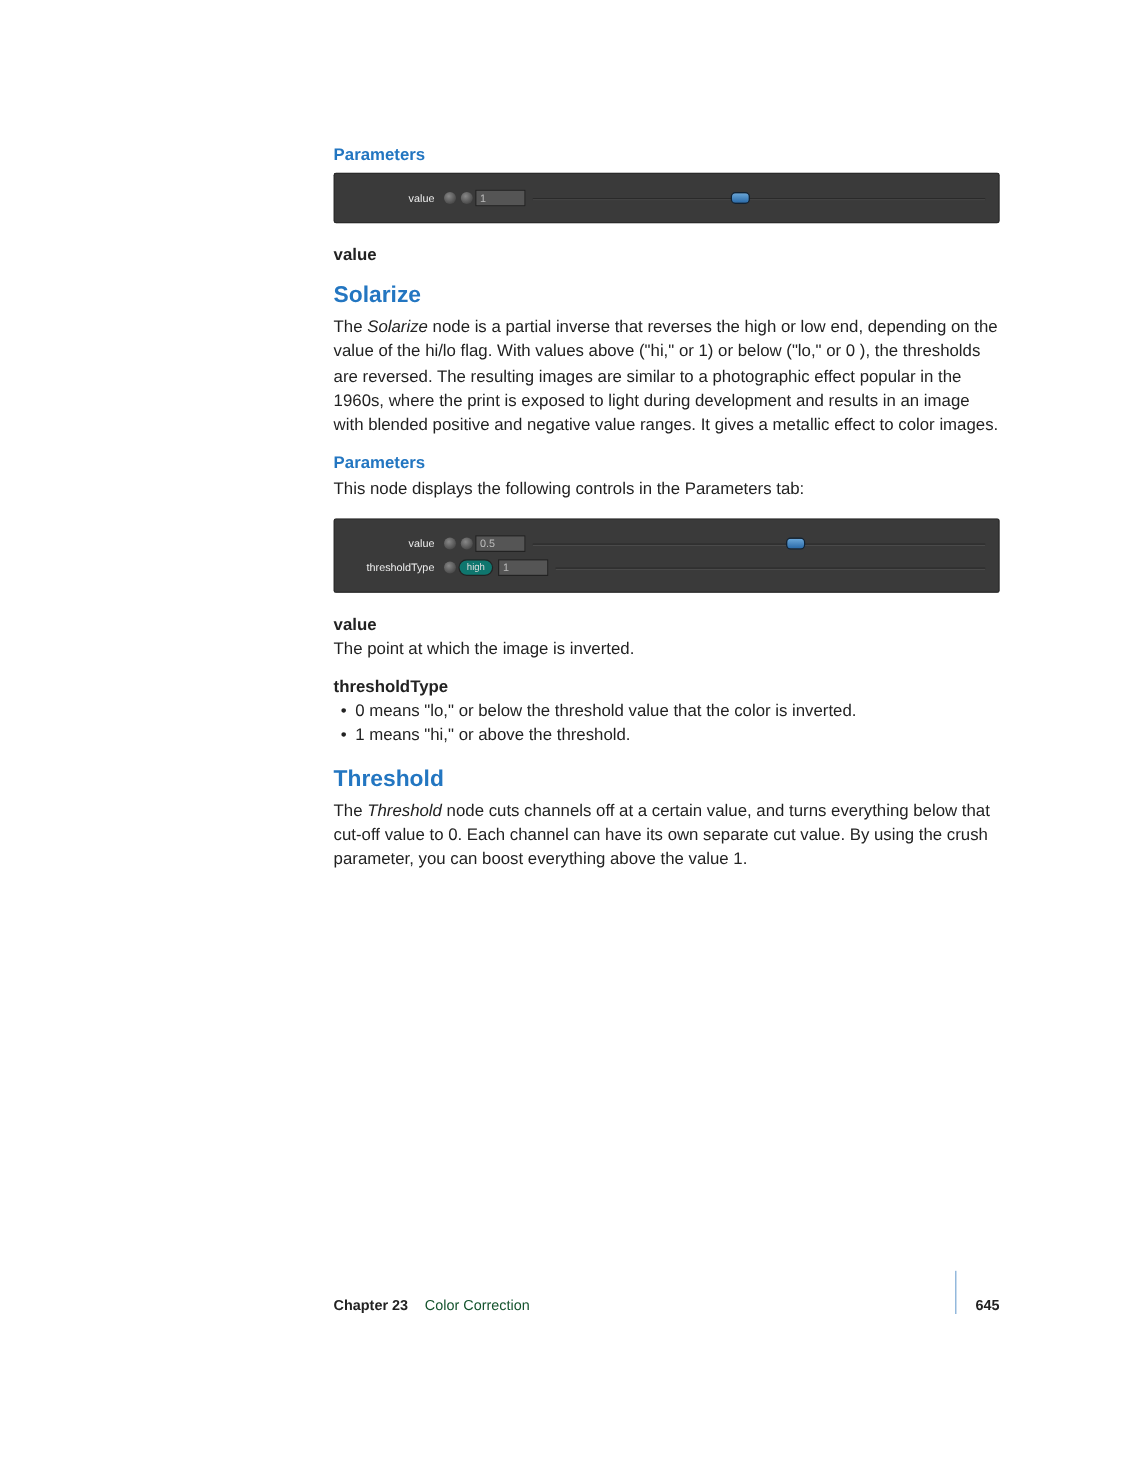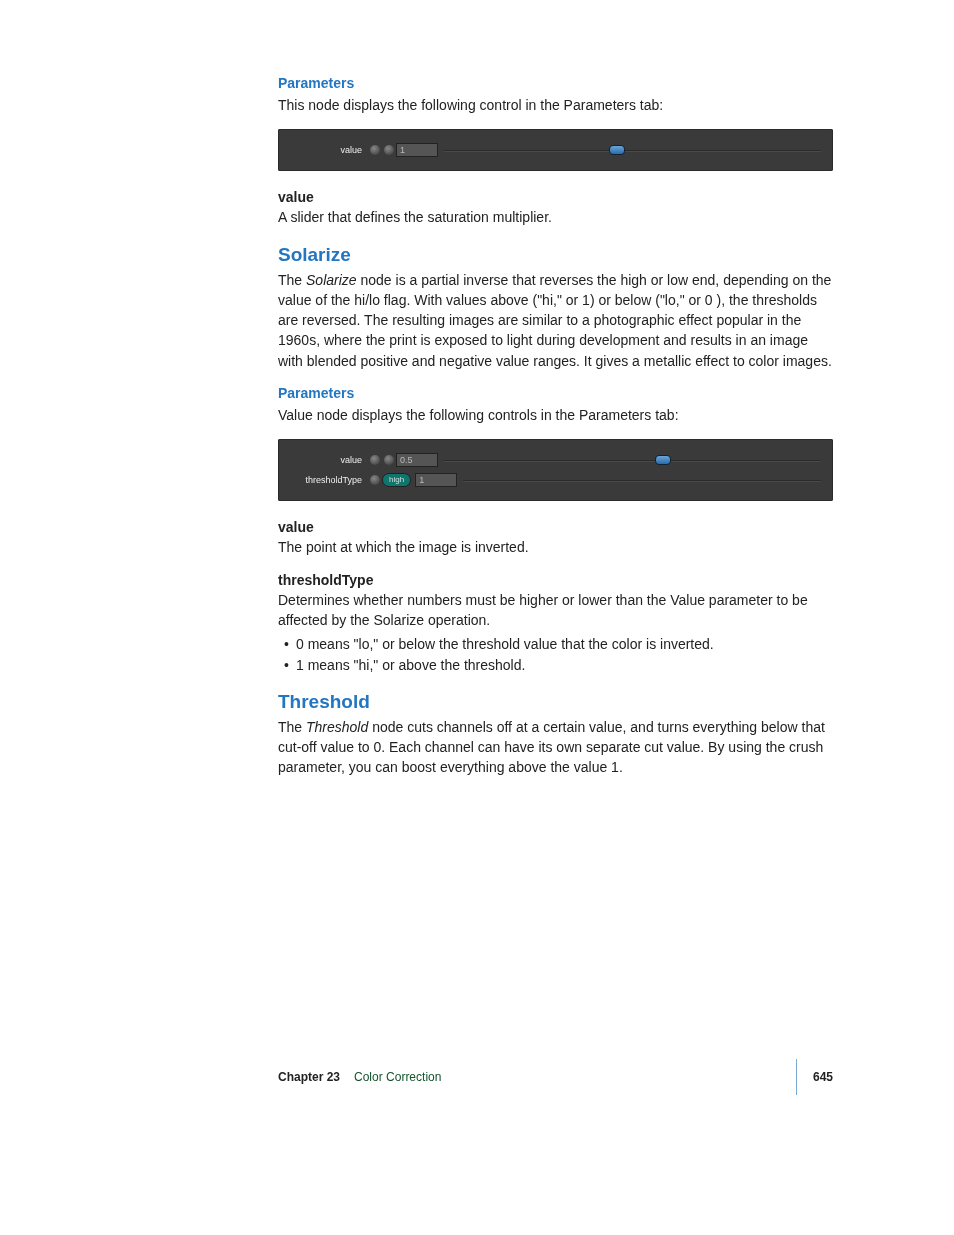--- a/index.html
+++ b/index.html
@@ -1,16 +1,16 @@
 <!DOCTYPE html>
 <html><head>
 <meta charset="utf-8">
 <style>
   html,body{margin:0;padding:0;background:#fff;font-family:"Myriad Pro","Segoe UI",Arial,sans-serif;color:#222}
-  .page{width:954px;height:1235px;position:relative;box-sizing:border-box;padding:75px 120px 0 278px}
+  .page{width:954px;height:1235px;position:relative;box-sizing:border-box;padding:120px 120px 0 278px}
   .content{width:555px}
   .h-blue{color:#2376c1;font-weight:700;font-size:14px;margin:0 0 4px}
   .h-blue.big{font-size:19px;margin:16px 0 4px}
   p{margin:0 0 14px;font-size:14px;line-height:1.45;color:#222}
   .bold{font-weight:700;font-size:14px;margin:10px 0 2px}
   .italic{font-style:italic}
   ul{margin:0 0 14px 6px;padding:0;list-style:none}
   li{font-size:14px;line-height:1.45;padding-left:12px;position:relative}
   li::before{content:"•";position:absolute;left:0}
   
@@ -19,58 +19,56 @@
   .lbl{width:72px;text-align:right;padding-right:6px;color:#eee;font-size:9px}
   .knob{width:10px;height:10px;border-radius:50%;background:radial-gradient(circle at 40% 35%,#888,#333);margin:0 2px;flex:none}
   .valbox{width:34px;height:12px;background:#555;border:1px solid #222;color:#bbb;font-size:9px;line-height:12px;padding:0 3px;margin-right:6px}
   .slider{flex:1;height:12px;position:relative}
   .slider::before{content:"";position:absolute;left:0;right:0;top:50%;height:1px;background:#2a2a2a;border-bottom:1px solid #4a4a4a}
   .thumb{position:absolute;top:50%;width:14px;height:8px;background:linear-gradient(#6aa7d9,#2a6aa8);border:1px solid #123;border-radius:4px;transform:translate(-50%,-50%)}
   .thumb.mid{left:46%}
   .thumb.right{left:58%}
   .tag{display:inline-block;height:12px;line-height:12px;padding:0 6px;background:#0f766e;border:1px solid #222;border-radius:7px;font-size:8px;margin-right:4px}
   
-  .footer{position:absolute;left:278px;bottom:140px;width:555px;display:flex;align-items:center;font-size:12px}
+  .footer{position:absolute;left:278px;bottom:140px;width:555px;display:flex;align-items:flex-end;font-size:12px}
   .footer .chap{font-weight:700}
   .footer .title{color:#14532d;margin-left:14px}
   .footer .sep{border-left:1px solid #7aa9d4;height:36px;margin:0 16px}
   .footer .num{font-weight:700}
   .footer .fill{flex:1}
 </style>
 </head>
 <body>
 
 <div class="page">
   <div class="content">
 
     <div class="h-blue">Parameters</div>
-    <p>This node displays the following control in the Parameters tab:</p>
 
     <div class="panel">
       <div class="row">
         <span class="lbl">value</span>
         <span class="knob"></span>
         <span class="knob"></span>
         <span class="valbox">1</span>
         <div class="slider">
             <div class="thumb mid"></div>
           </div>
       </div>
     </div>
 
     <div class="bold">value</div>
-    <p>A slider that defines the saturation multiplier.</p>
 
     <div class="h-blue big">Solarize</div>
     <p>
       <span>The </span><span class="italic">Solarize</span><span> node is a partial inverse that reverses the high or low end, depending on the value of the hi/lo flag. With values above ("hi," or 1) or below ("lo," or 0 ), the thresholds are reversed. The resulting images are similar to a photographic effect popular in the 1960s, where the print is exposed to light during development and results in an image with blended positive and negative value ranges. It gives a metallic effect to color images.</span>
     </p>
 
     <div class="h-blue">Parameters</div>
-    <p>Value node displays the following controls in the Parameters tab:</p>
+    <p>This node displays the following controls in the Parameters tab:</p>
 
     <div class="panel">
       <div class="row">
         <span class="lbl">value</span>
         <span class="knob"></span>
         <span class="knob"></span>
         <span class="valbox">0.5</span>
         <div class="slider">
             <div class="thumb right"></div>
           </div>
@@ -81,21 +79,20 @@
         <span class="tag">high</span>
         <span class="valbox">1</span>
         <div class="slider"></div>
       </div>
     </div>
 
     <div class="bold">value</div>
     <p>The point at which the image is inverted.</p>
 
     <div class="bold">thresholdType</div>
-    <p style="margin-bottom:4px">Determines whether numbers must be higher or lower than the Value parameter to be affected by the Solarize operation.</p>
     <ul>
       <li>0 means "lo," or below the threshold value that the color is inverted.</li>
       <li>1 means "hi," or above the threshold.</li>
     </ul>
 
     <div class="h-blue big">Threshold</div>
     <p>
       <span>The </span><span class="italic">Threshold</span><span> node cuts channels off at a certain value, and turns everything below that cut-off value to 0. Each channel can have its own separate cut value. By using the crush parameter, you can boost everything above the value 1.</span>
     </p>
 

